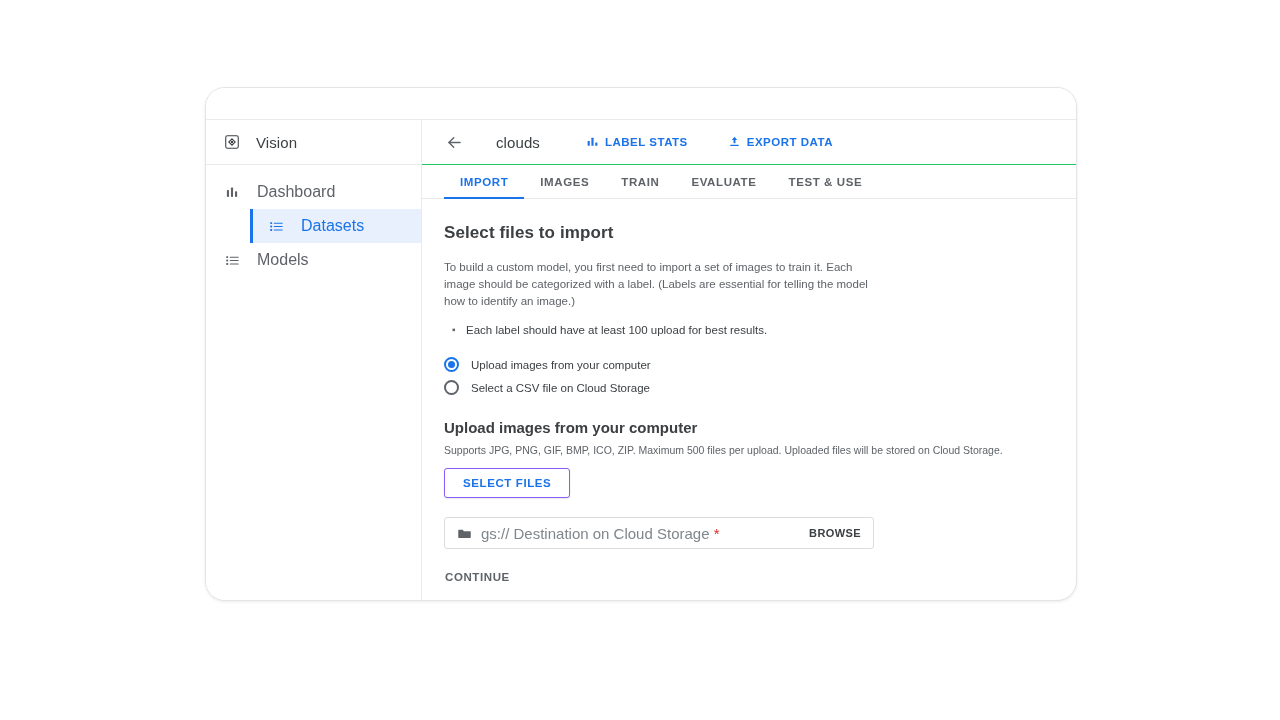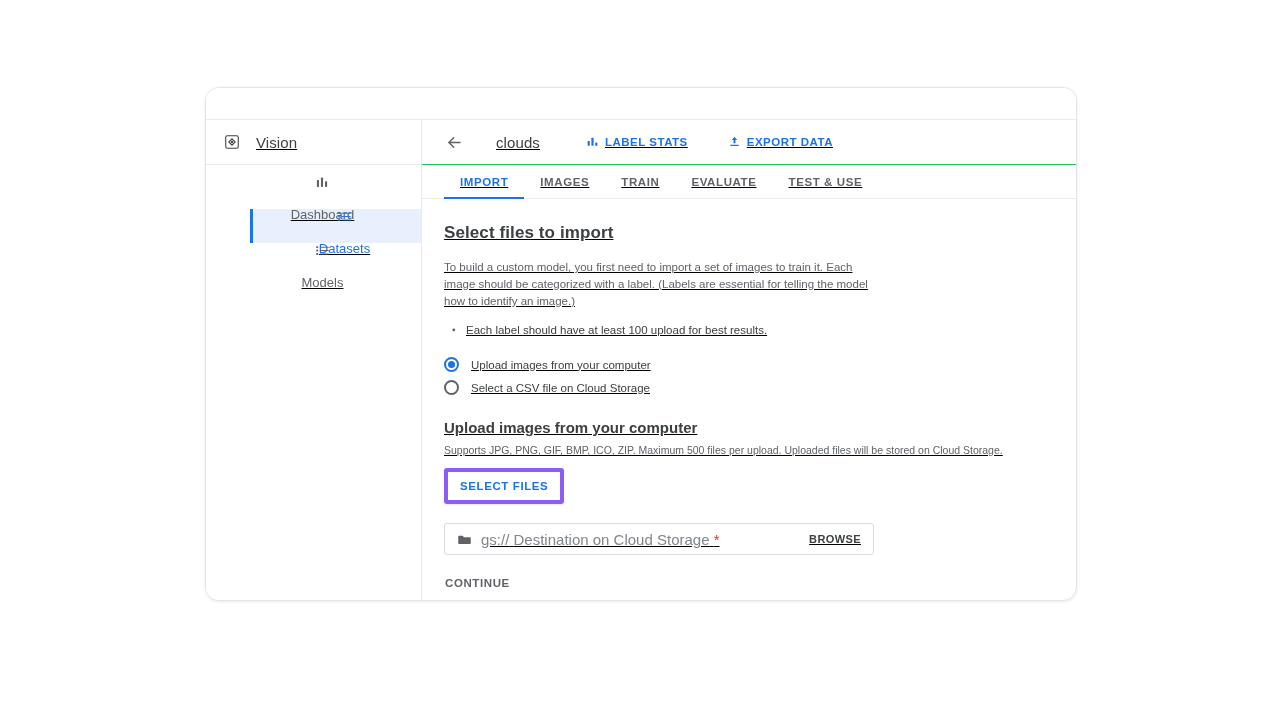--- a/index.html
+++ b/index.html
@@ -13,26 +13,25 @@
   }
 
   .app-window {
     position: absolute;
     left: 205px;
     top: 87px;
     width: 870px;
     height: 512px;
     background: #ffffff;
     border: 1px solid #e2e4e8;
-    border-radius: 14px;
+    border-radius: 20px;
     box-shadow: 0 1px 3px rgba(60,64,67,0.10);
     overflow: hidden;
     display: flex;
     flex-direction: column;
-    text-decoration: underline;
   }
 
   .window-topbar {
     height: 31px;
     background: #ffffff;
     border-bottom: 1px solid #e8eaed;
     flex: 0 0 auto;
   }
 
   .window-body {
@@ -69,24 +68,23 @@
   .nav-list {
     padding-top: 10px;
   }
 
   .nav-item {
     height: 34px;
     display: flex;
     align-items: center;
     padding-left: 18px;
     gap: 17px;
-    font-size: 13px;
-    color: #5f6368;
-    cursor: pointer;
-    flex-direction: column;
+    font-size: 16px;
+    color: #5f6368;
+    cursor: pointer;
   }
 
   .nav-item.active {
     background: #e8f0fe;
     color: #1a73e8;
     border-left: 3px solid #1a73e8;
     padding-left: 15px;
     margin-left: 44px;
   }
 
@@ -268,28 +266,28 @@
   }
 
   .supports {
     font-size: 10.5px;
     color: #5f6368;
     margin: 0 0 12px 0;
   }
 
   .select-files-btn {
     display: inline-block;
-    border: 4px solid #8b5cf6;
+    border: 1px solid #8b5cf6;
     border-radius: 3px;
     background: #ffffff;
     color: #1a73e8;
     font-size: 11.5px;
     font-weight: bold;
     letter-spacing: .6px;
-    padding: 8px 12px;
+    padding: 8px 18px;
     cursor: pointer;
     box-shadow: 0 1px 2px rgba(60,64,67,0.12);
   }
 
   .dest-field {
     margin-top: 19px;
     width: 430px;
     height: 32px;
     border: 1px solid #dadce0;
     border-radius: 3px;

